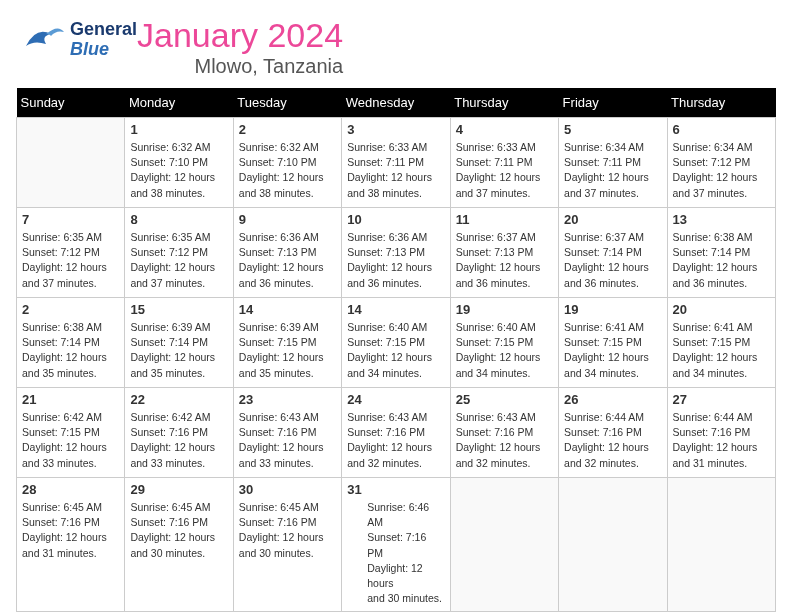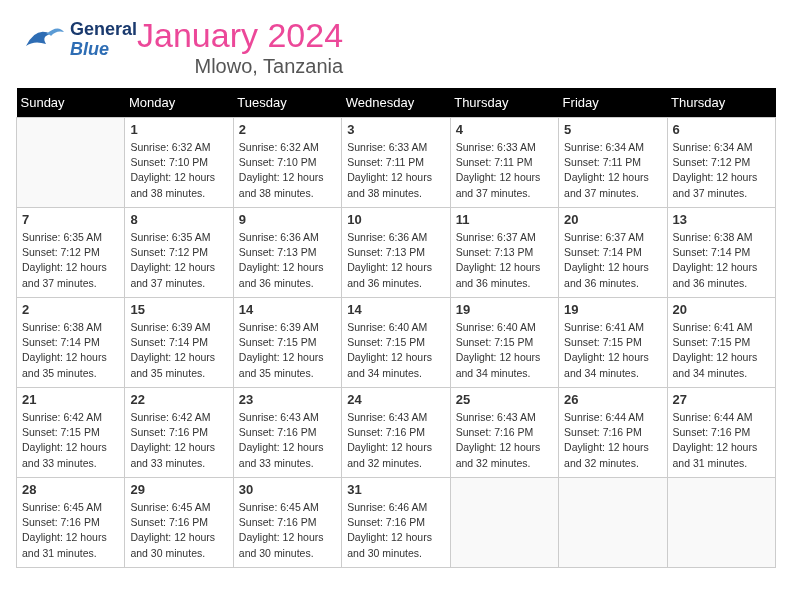--- a/index.html
+++ b/index.html
@@ -316,21 +316,21 @@
         </td>
         <td>
           <div class="day-num">30</div>
           <div class="day-info" style="white-space: pre-line;">Sunrise: 6:45 AM
 Sunset: 7:16 PM
 Daylight: 12 hours
 and 30 minutes.</div>
         </td>
         <td>
           <div class="day-num">31</div>
-          <div class="day-info" style="white-space: pre-line;">Sunrise: 6:46 AM
+          <div class="day-info" style="white-space: pre-line; margin-left: 20px;">Sunrise: 6:46 AM
 Sunset: 7:16 PM
 Daylight: 12 hours
 and 30 minutes.</div>
         </td>
         <td class="empty"></td>
         <td class="empty"></td>
         <td class="empty"></td>
       </tr>
     </tbody>
 </table>

